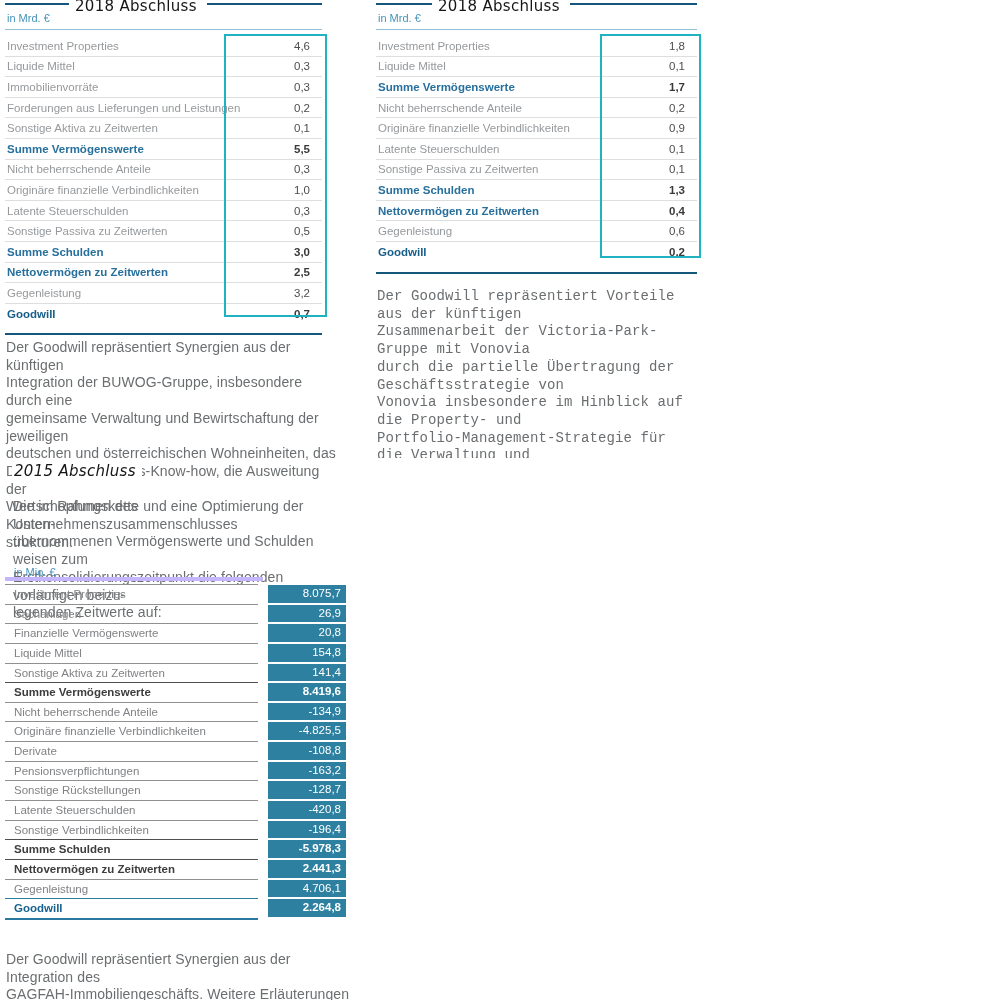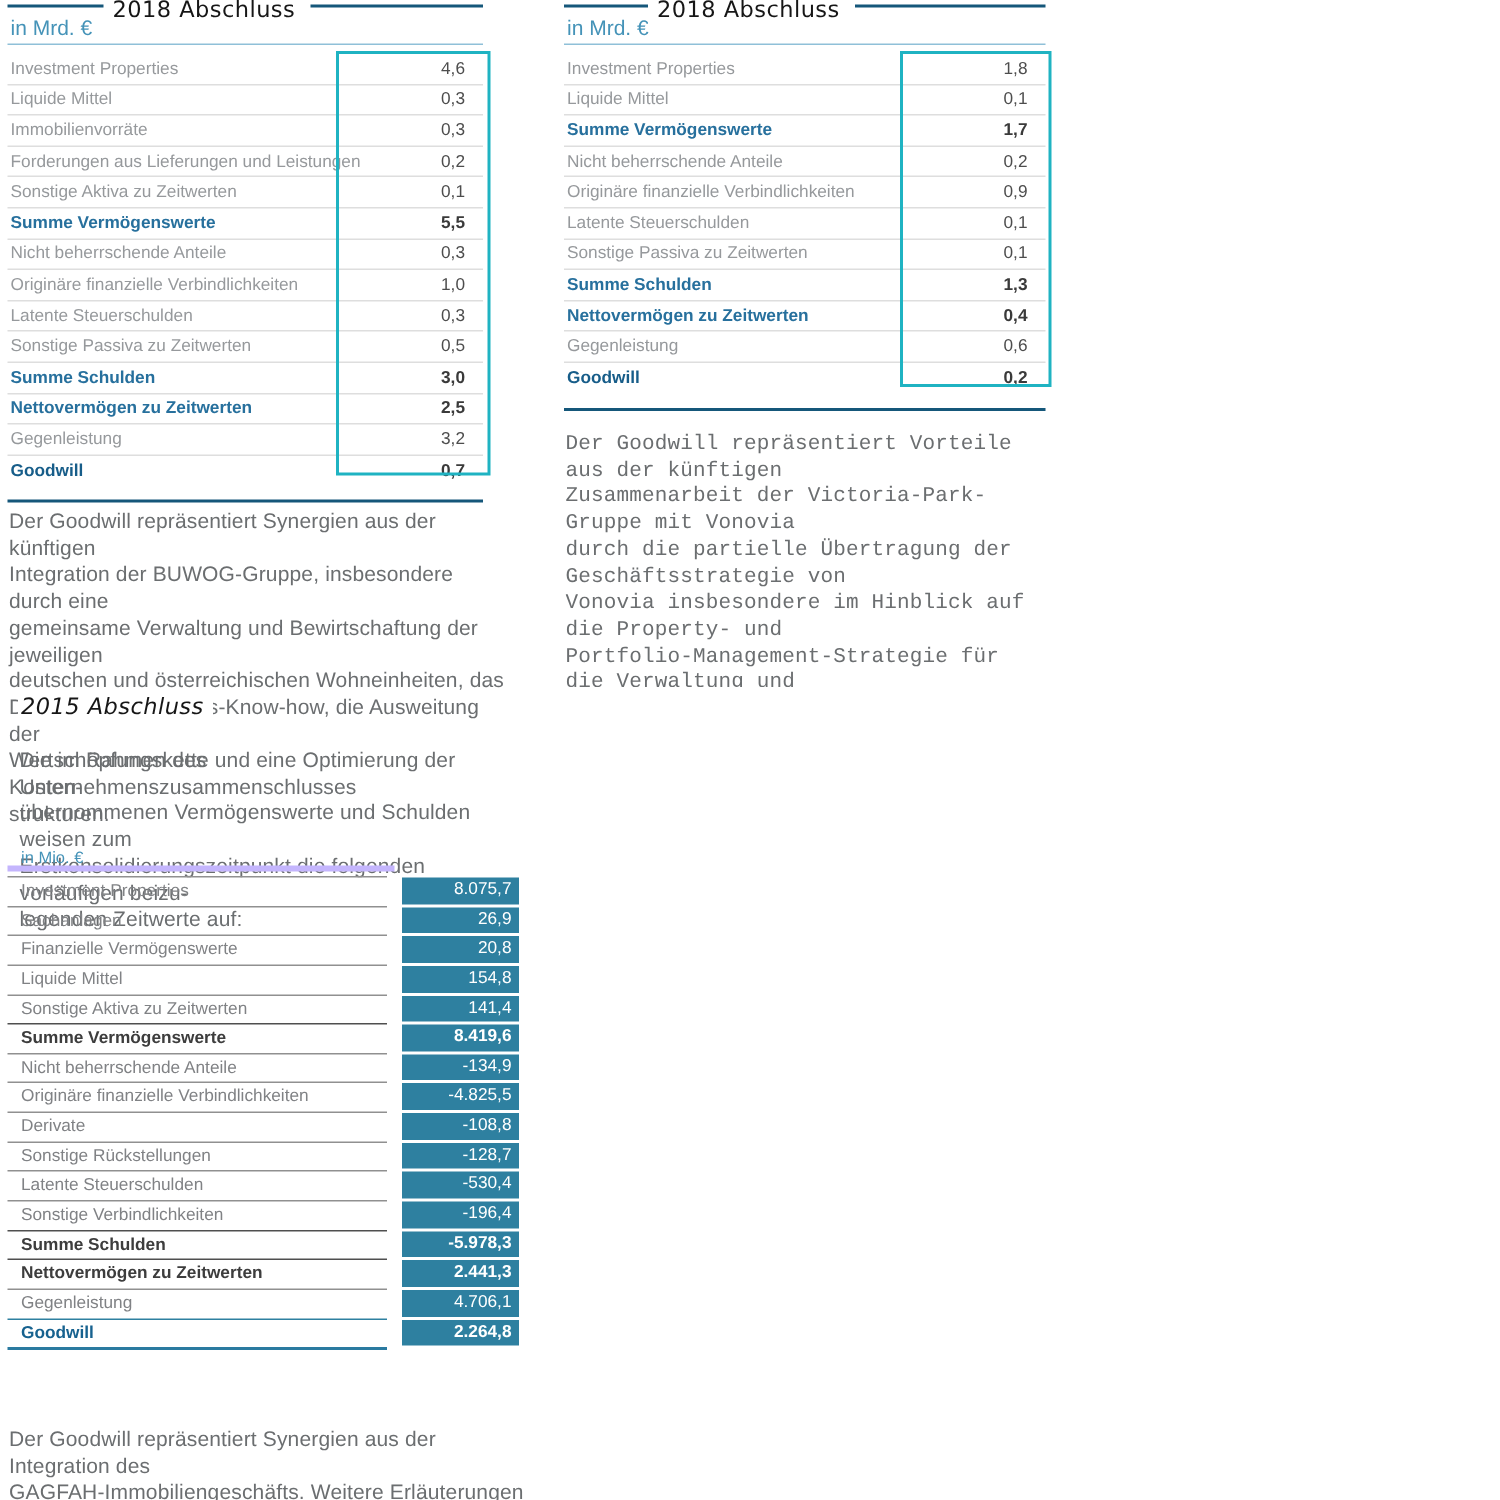--- a/index.html
+++ b/index.html
@@ -3,21 +3,21 @@
 <meta charset="utf-8">
 <style>
   html,body { margin:0; padding:0; background:#ffffff; }
   .page { position:relative; width:1000px; height:1000px; background:#fff;
           font-family:"Liberation Sans", sans-serif; overflow:hidden; }
 
   
   .mrd-table { position:absolute; }
   .rule-top { border-top:2px solid #15577a; }
   .thead { position:relative; height:24px; }
-  .unit { font-size:14px; color:#4593b8; line-height:26px; padding-left:2px; display:inline-block; }
+  .unit { font-size:11px; color:#4593b8; line-height:26px; padding-left:2px; display:inline-block; }
   .rule-light { border-top:1px solid #8fc0d8; }
   .rows { padding-top:6px; }
   .boxed .trow { display:flex; height:19.6px; align-items:center; border-top:1px solid #dedede; font-size:11.5px; }
   .boxed .trow:first-child { border-top:none; }
   .boxed .tlabel { flex:1; color:#96999c; padding-left:2px; white-space:nowrap; }
   .boxed .tvalue { width:110px; text-align:right; padding-right:12px; color:#4d4d4d; }
   .boxed .sum .tlabel { color:#27709d; font-weight:bold; }
   .boxed .goodwill .tlabel { color:#175d89; font-weight:bold; }
   .boxed .sum .tvalue, .boxed .goodwill .tvalue { font-weight:bold; color:#3a3a3a; }
   .value-box { position:absolute; border:2px solid #1fb3c2; background:transparent; pointer-events:none; }
@@ -243,26 +243,30 @@
         </div>
         <div class="trow">
           <span class="tlabel">Originäre finanzielle Verbindlichkeiten</span>
           <span class="tvalue">-4.825,5</span>
         </div>
         <div class="trow">
           <span class="tlabel">Derivate</span>
           <span class="tvalue">-108,8</span>
         </div>
         <div class="trow">
+          <span class="tlabel">Pensionsverpflichtungen</span>
+          <span class="tvalue">-163,2</span>
+        </div>
+        <div class="trow">
           <span class="tlabel">Sonstige Rückstellungen</span>
           <span class="tvalue">-128,7</span>
         </div>
         <div class="trow">
           <span class="tlabel">Latente Steuerschulden</span>
-          <span class="tvalue">-530,4</span>
+          <span class="tvalue">-420,8</span>
         </div>
         <div class="trow">
           <span class="tlabel">Sonstige Verbindlichkeiten</span>
           <span class="tvalue">-196,4</span>
         </div>
         <div class="trow sum">
           <span class="tlabel">Summe Schulden</span>
           <span class="tvalue">-5.978,3</span>
         </div>
         <div class="trow sum">

